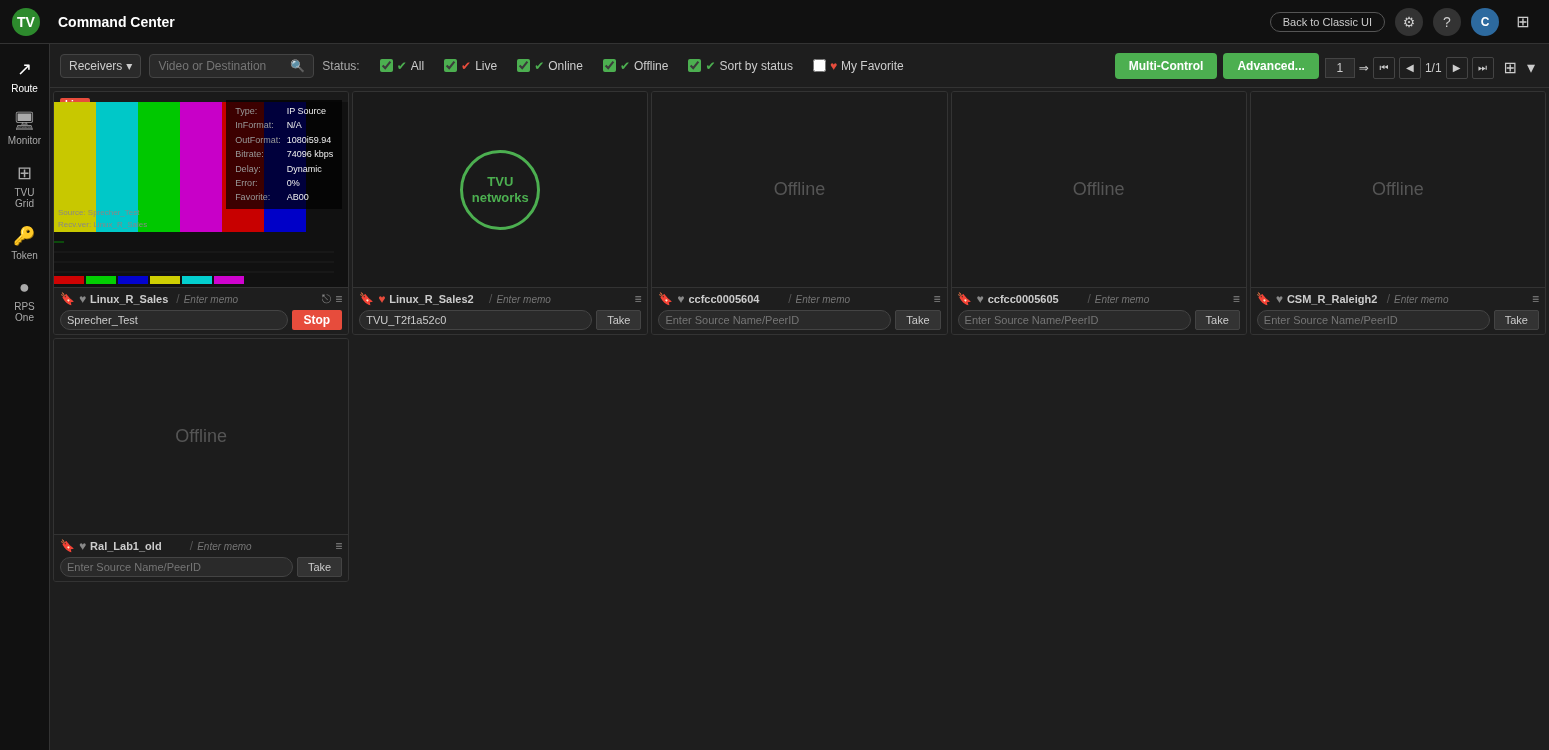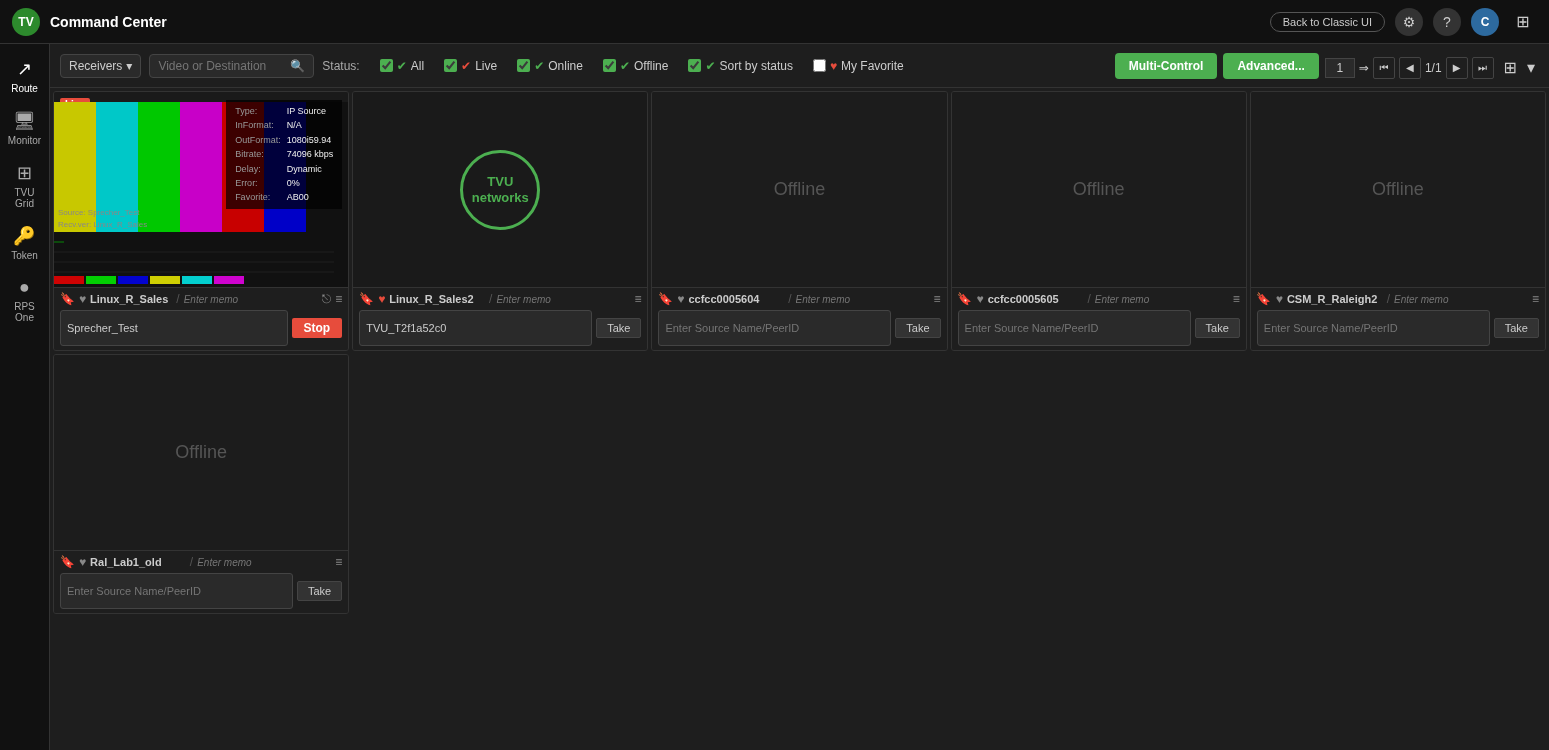--- a/index.html
+++ b/index.html
@@ -6,21 +6,21 @@
     body { background: #1a1a1a; color: #ccc; font-family: Arial, sans-serif; font-size: 12px; overflow: hidden; width: 1549px; height: 750px; }
 
     
     .top-nav {
       display: flex; align-items: center; background: #111; height: 44px;
       padding: 0 12px; border-bottom: 1px solid #333; position: relative;
     }
     .logo-circle {
       width: 28px; height: 28px; border-radius: 50%; background: #2d8a2d;
       display: flex; align-items: center; justify-content: center;
-      font-size: 12px; font-weight: bold; color: #fff; margin-right: 10px; flex-shrink: 0;
+      font-size: 14px; font-weight: bold; color: #fff; margin-right: 18px; flex-shrink: 0;
     }
     .app-title { color: #fff; font-size: 14px; font-weight: bold; }
     .top-nav-right { margin-left: auto; display: flex; align-items: center; gap: 10px; }
     .back-classic-btn {
       border: 1px solid #555; background: transparent; color: #ccc;
       border-radius: 12px; padding: 3px 12px; font-size: 11px; cursor: pointer;
     }
     .icon-btn {
       width: 28px; height: 28px; border-radius: 50%; background: #333;
       display: flex; align-items: center; justify-content: center;
@@ -129,21 +129,21 @@
       display: flex; align-items: center; gap: 4px;
     }
     .card-name { color: #ccc; font-size: 11px; font-weight: bold; flex: 1; }
     .memo-input {
       background: transparent; border: none; outline: none; color: #666;
       font-size: 10px; font-style: italic; cursor: pointer;
     }
     .card-footer-bottom { display: flex; gap: 4px; align-items: center; }
     .source-input {
       flex: 1; background: #2a2a2a; border: 1px solid #444; color: #ccc;
-      font-size: 11px; padding: 11px 6px; border-radius: 3px; outline: none;
+      font-size: 11px; padding: 3px 6px; border-radius: 10px; outline: none;
     }
     .take-btn {
       background: #333; color: #ccc; border: 1px solid #444;
       padding: 3px 10px; font-size: 11px; cursor: pointer; border-radius: 2px;
     }
     .stop-btn {
       background: #e74c3c; color: #fff; border: none;
       padding: 3px 12px; font-size: 12px; font-weight: bold; cursor: pointer; border-radius: 2px;
     }
     .bookmark-icon { color: #888; font-size: 12px; cursor: pointer; }

